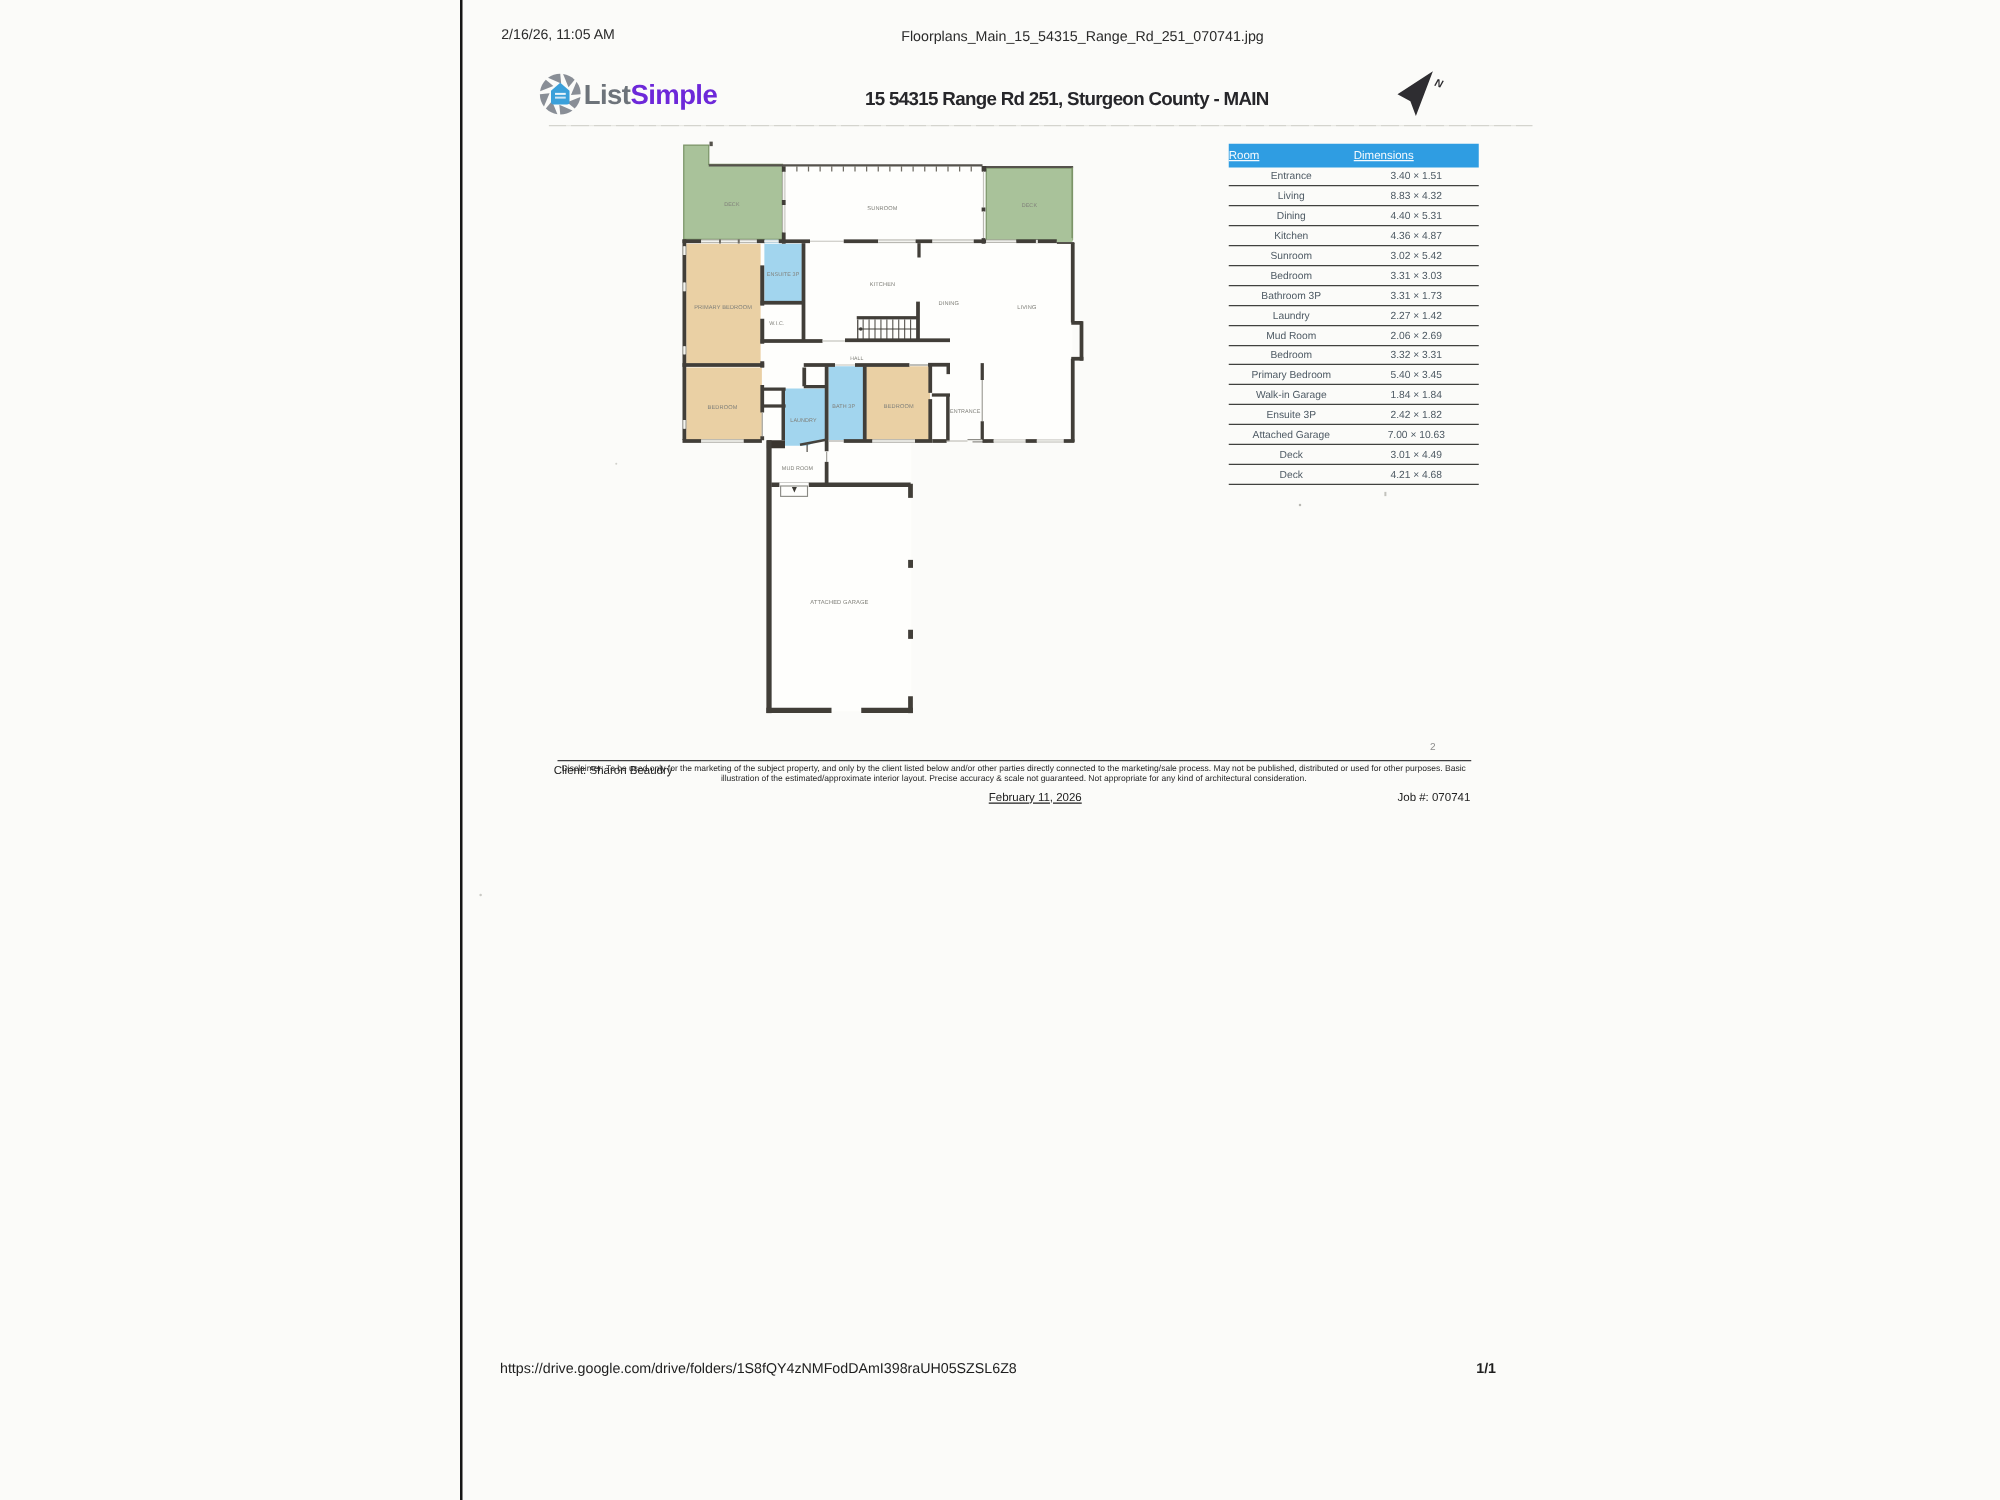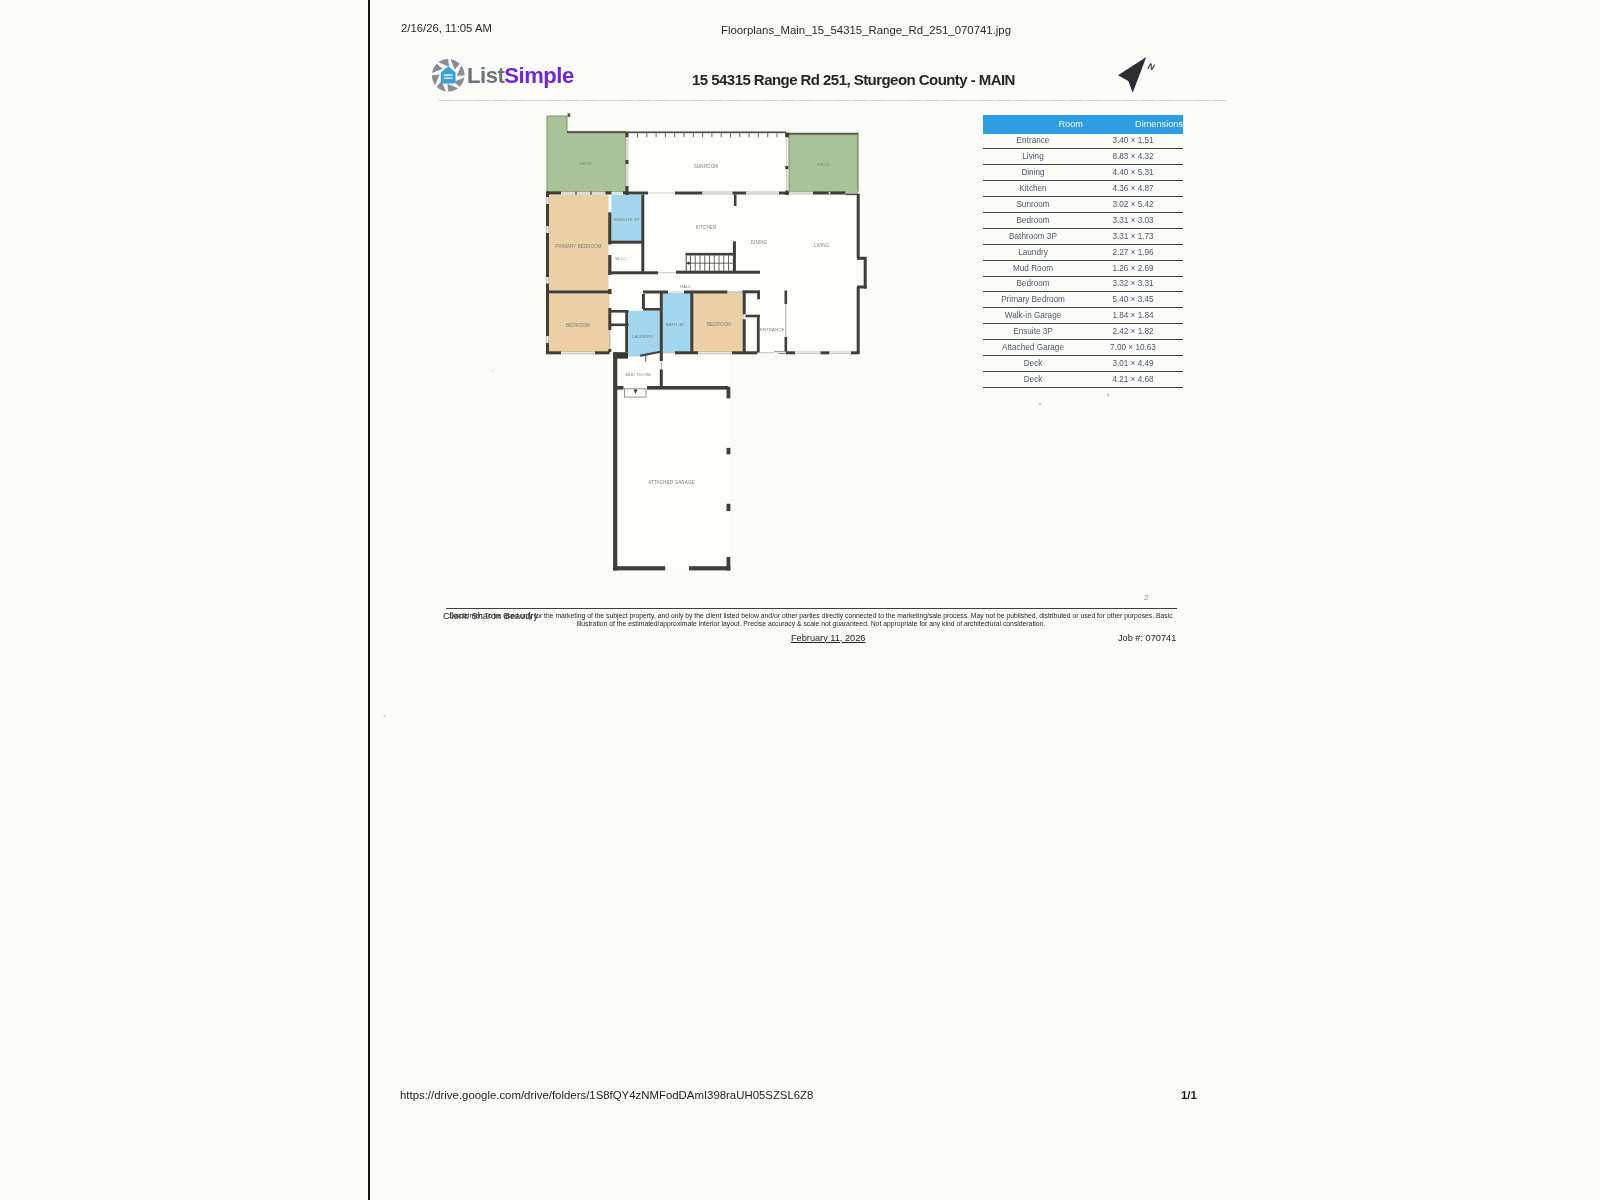--- a/index.html
+++ b/index.html
@@ -9,21 +9,21 @@
   #vline{position:absolute;left:368px;top:0;width:2px;height:1200px;background:#161616;}
   #hdr-date{left:401px;top:22px;font-size:11.3px;color:#2b2b2b;}
   #hdr-file{left:0px;top:23.5px;width:1732px;text-align:center;font-size:11.4px;color:#2b2b2b;}
   #title{left:0px;top:71px;width:1707px;text-align:center;font-size:15px;font-weight:bold;color:#26262a;letter-spacing:-0.55px;}
   #hdr-sep{position:absolute;left:439px;top:99.5px;width:787px;height:1.2px;background:repeating-linear-gradient(90deg,#d4d4ce 0 14px,#e9e9e4 14px 18px);}
   .logo-txt{left:467px;top:62.5px;font-size:22px;font-weight:bold;color:#6d737a;letter-spacing:-0.45px;}
   .logo-txt b{color:#6d28d9;}
   
   #tbl{position:absolute;left:983px;top:115px;width:200px;font-size:8.2px;color:#4e5a64;}
   #tbl .hd{height:18.5px;background:#2f9de2;color:#f4fafe;font-size:9.2px;display:flex;align-items:center;}
-  #tbl .hd div{width:100px;text-align:right;}
+  #tbl .hd div{width:100px;text-align:left;text-decoration:underline;}
   #tbl .row{height:14.9px;display:flex;align-items:center;border-bottom:1px solid #40413f;}
   #tbl .row div{width:100px;text-align:center;}
   
   #ft-line{position:absolute;left:446px;top:607.8px;width:731px;height:1.4px;background:#3e3e40;}
   .disc{left:811px;transform:translateX(-50%);white-space:nowrap;font-size:6.8px;color:#272727;letter-spacing:0px;}
   #ft-client{left:443px;top:611px;font-size:9.2px;color:#222;}
   #ft-date{left:791px;top:632.5px;font-size:9.2px;color:#222;text-decoration:underline;}
   #ft-job{left:1118px;top:632.5px;font-size:9.2px;color:#222;}
   #url{left:400px;top:1089px;font-size:11.4px;color:#1e1e1e;}
   #pg{left:1181px;top:1089px;font-size:11.4px;color:#1e1e1e;font-weight:bold;}
@@ -65,25 +65,25 @@
   <div class="row">
       <div>Bedroom</div>
       <div>3.31 × 3.03</div>
     </div>
   <div class="row">
       <div>Bathroom 3P</div>
       <div>3.31 × 1.73</div>
     </div>
   <div class="row">
       <div>Laundry</div>
-      <div>2.27 × 1.96</div>
+      <div>2.27 × 1.42</div>
     </div>
   <div class="row">
       <div>Mud Room</div>
-      <div>1.26 × 2.69</div>
+      <div>2.06 × 2.69</div>
     </div>
   <div class="row">
       <div>Bedroom</div>
       <div>3.32 × 3.31</div>
     </div>
   <div class="row">
       <div>Primary Bedroom</div>
       <div>5.40 × 3.45</div>
     </div>
   <div class="row">

